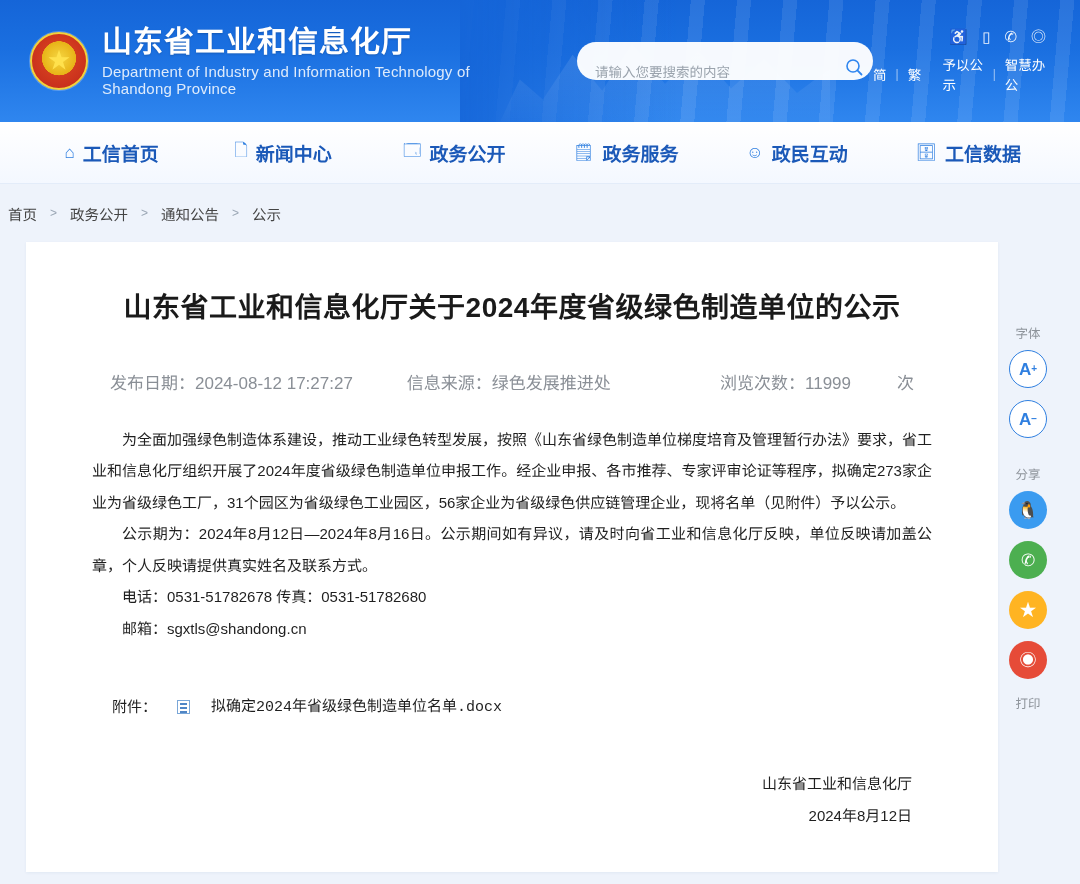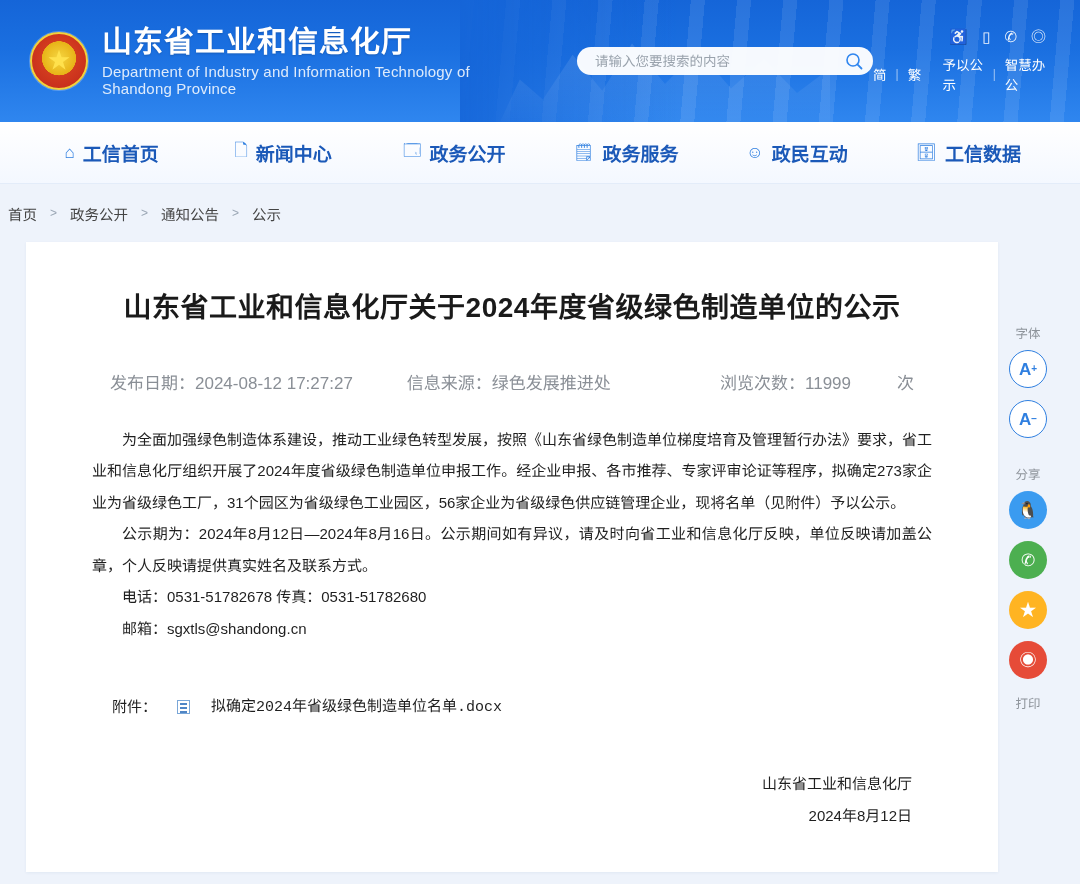--- a/index.html
+++ b/index.html
@@ -68,25 +68,25 @@
   .brand-en {
     color: rgba(255,255,255,.85);
     font-size: 15px;
     letter-spacing: .2px;
     margin-top: 3px;
   }
 
   .search-box {
     margin-left: 34px;
     width: 296px;
-    height: 28px;
+    height: 38px;
     background: rgba(255,255,255,.96);
     border-radius: 19px;
     display: flex;
-    align-items: center;
+    align-items: flex-end;
     padding: 0 6px 0 18px;
     flex: 0 0 auto;
   }
   .search-box input {
     flex: 1;
     border: none;
     outline: none;
     background: transparent;
     font-size: 13.5px;
     color: #333;

